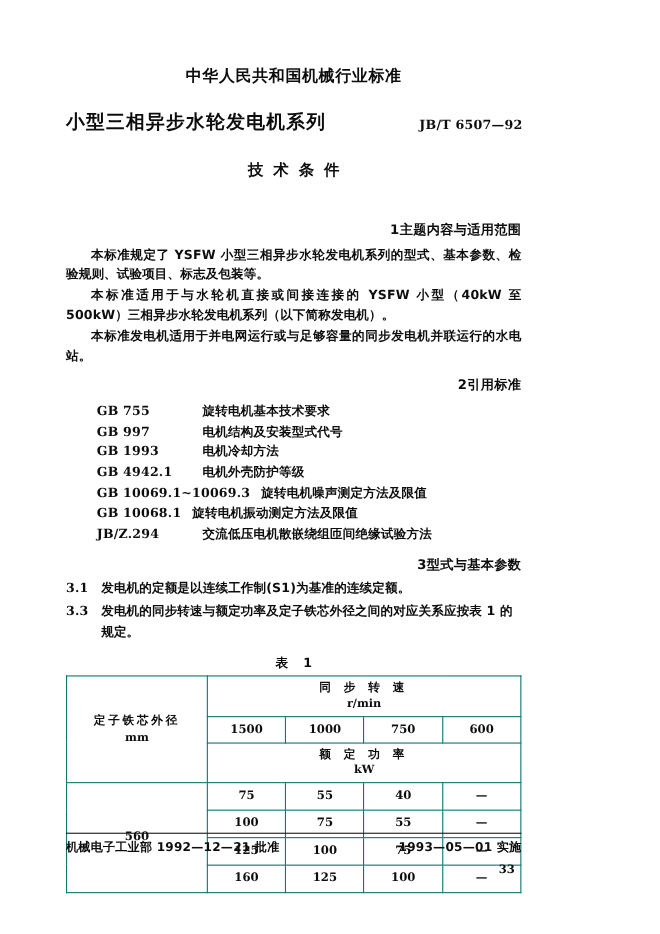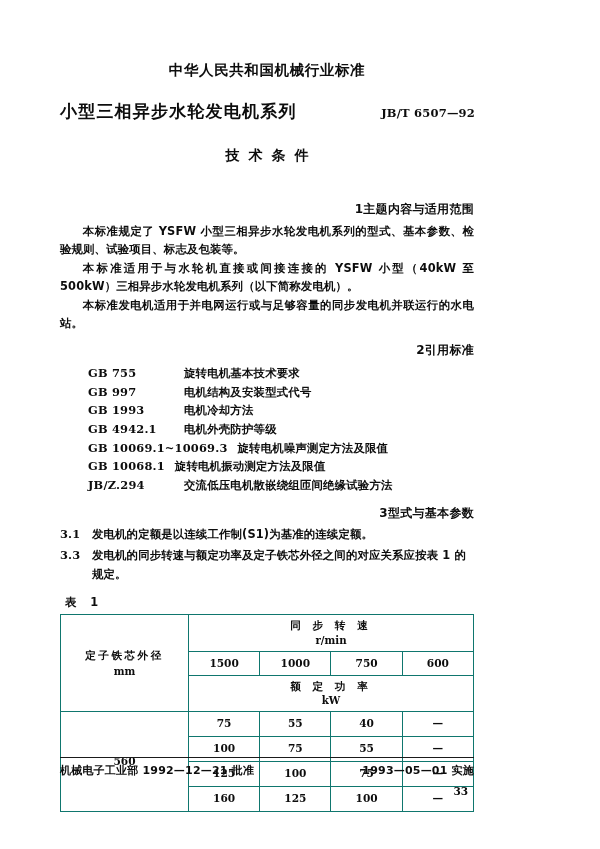--- a/index.html
+++ b/index.html
@@ -124,20 +124,21 @@
   }
   .clause-num {
     flex: 0 0 auto;
     width: 32px;
     font-family: "DejaVu Serif", "Liberation Serif", serif;
   }
   .clause-text { flex: 1 1 auto; }
 
   
   .table-caption {
+    text-align: center;
     font-weight: bold;
     font-size: 11.4px;
     letter-spacing: 5px;
     padding-left: 5px;
     margin-top: 9px;
     margin-bottom: 3px;
   }
   table.spec {
     width: 100%;
     border-collapse: collapse;

